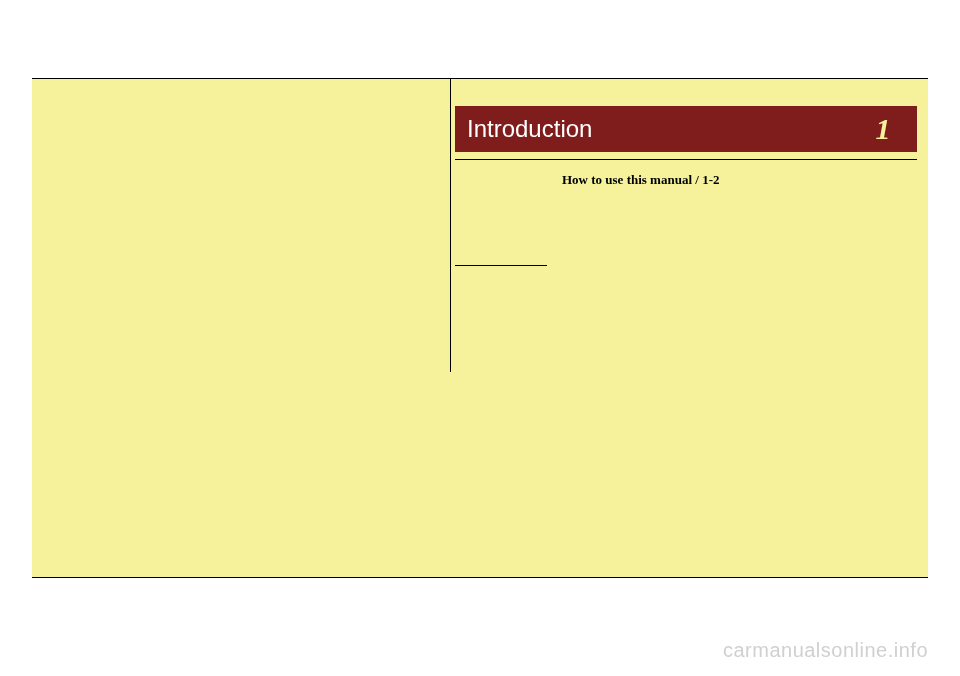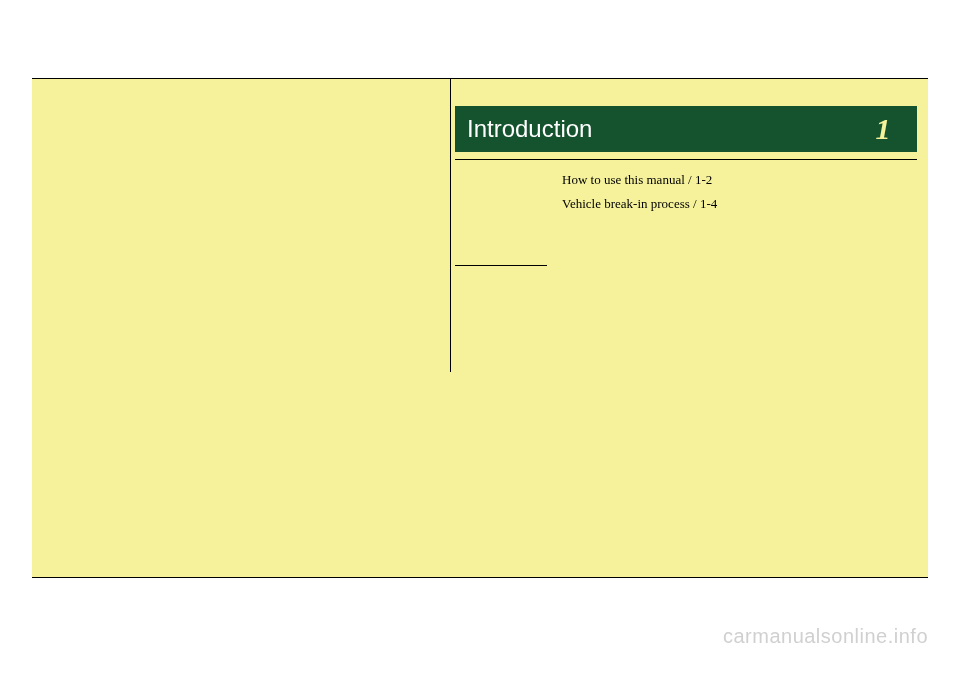--- a/index.html
+++ b/index.html
@@ -31,21 +31,21 @@
       width: 1px;
       height: 293px;
       background: #000;
     }
     .title-bar {
       position: absolute;
       left: 423px;
       top: 27px;
       width: 462px;
       height: 46px;
-      background: #14532d;
+      background: #7f1d1d;
       display: flex;
       align-items: center;
       padding-left: 12px;
     }
     .title-text {
       color: #fff;
       font-size: 24px;
       font-family: Arial, Helvetica, sans-serif;
       font-weight: normal;
     }
@@ -75,36 +75,36 @@
       background: #000;
     }
     .toc-content {
       position: absolute;
       left: 530px;
       top: 90px;
       width: 360px;
     }
     .toc-item {
       font-size: 13px;
-      font-weight: normal;
+      font-weight: bold;
       color: #000;
       line-height: 1.7;
       margin-bottom: 2px;
     }
     .toc-divider-bottom {
       position: absolute;
       left: 423px;
       top: 186px;
       width: 92px;
       height: 1px;
       background: #000;
     }
     .watermark {
       position: absolute;
-      bottom: 28px;
+      bottom: 14px;
       right: 32px;
       color: #d0d0d0;
       font-size: 20px;
       font-family: Arial, Helvetica, sans-serif;
       letter-spacing: 0.5px;
     }
   </style>
 </head>
 <body>
 
@@ -115,19 +115,18 @@
     <span class="title-text">Introduction</span>
     <div class="chapter-badge">
       <span class="chapter-number">1</span>
     </div>
   </div>
 
   <div class="toc-divider-top"></div>
 
   <div class="toc-content">
     <div class="toc-item">How to use this manual / 1-2</div>
-    <div class="toc-item">Vehicle break-in process / 1-4</div>
   </div>
 
   <div class="toc-divider-bottom"></div>
 </div>
 
 <div class="watermark">carmanualsonline.info</div>
 
 </body></html>

